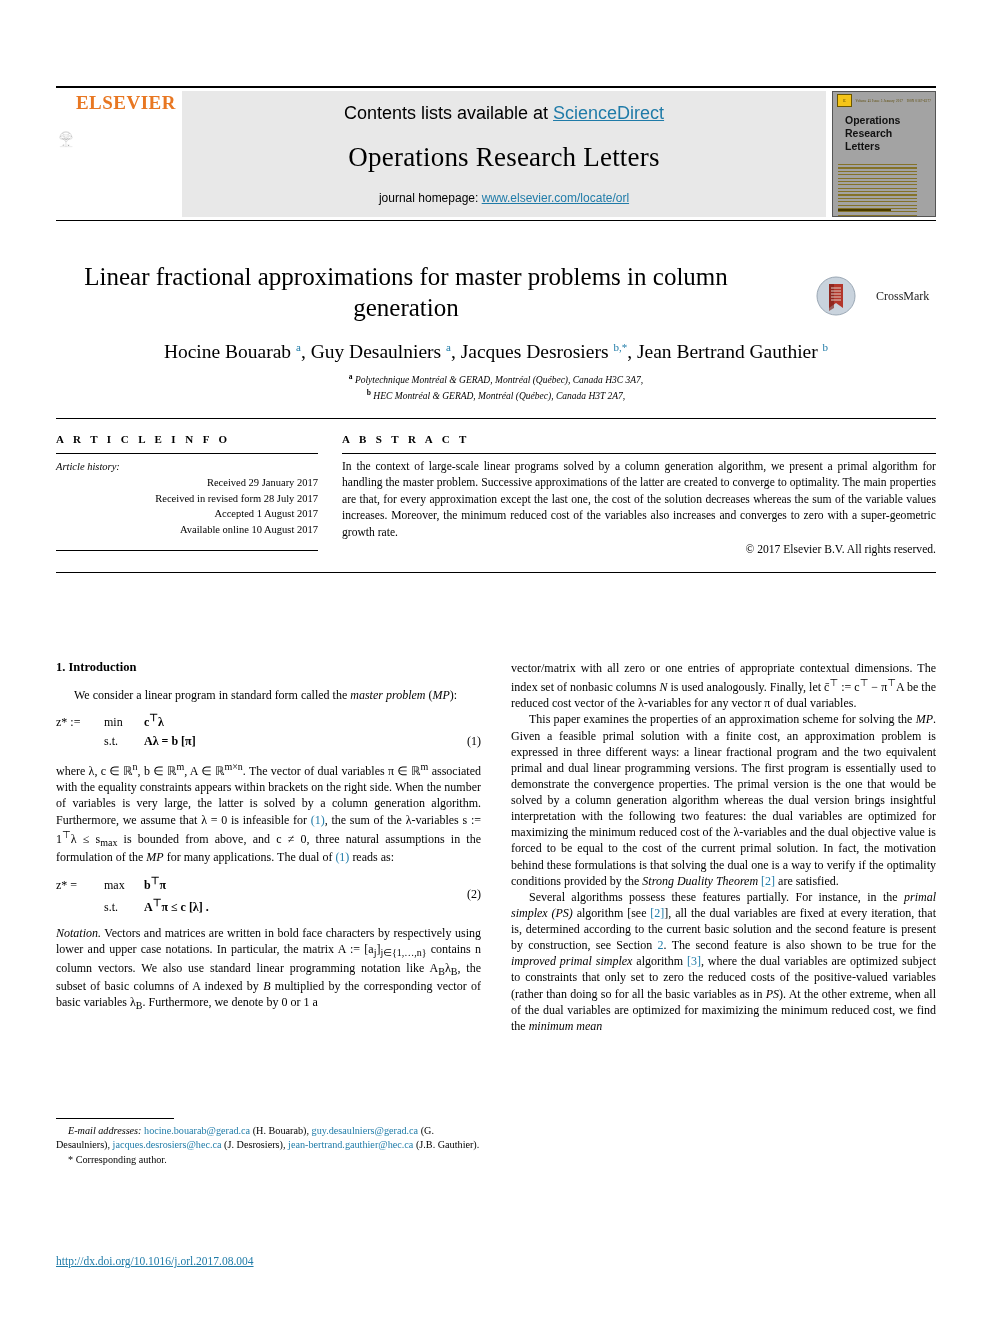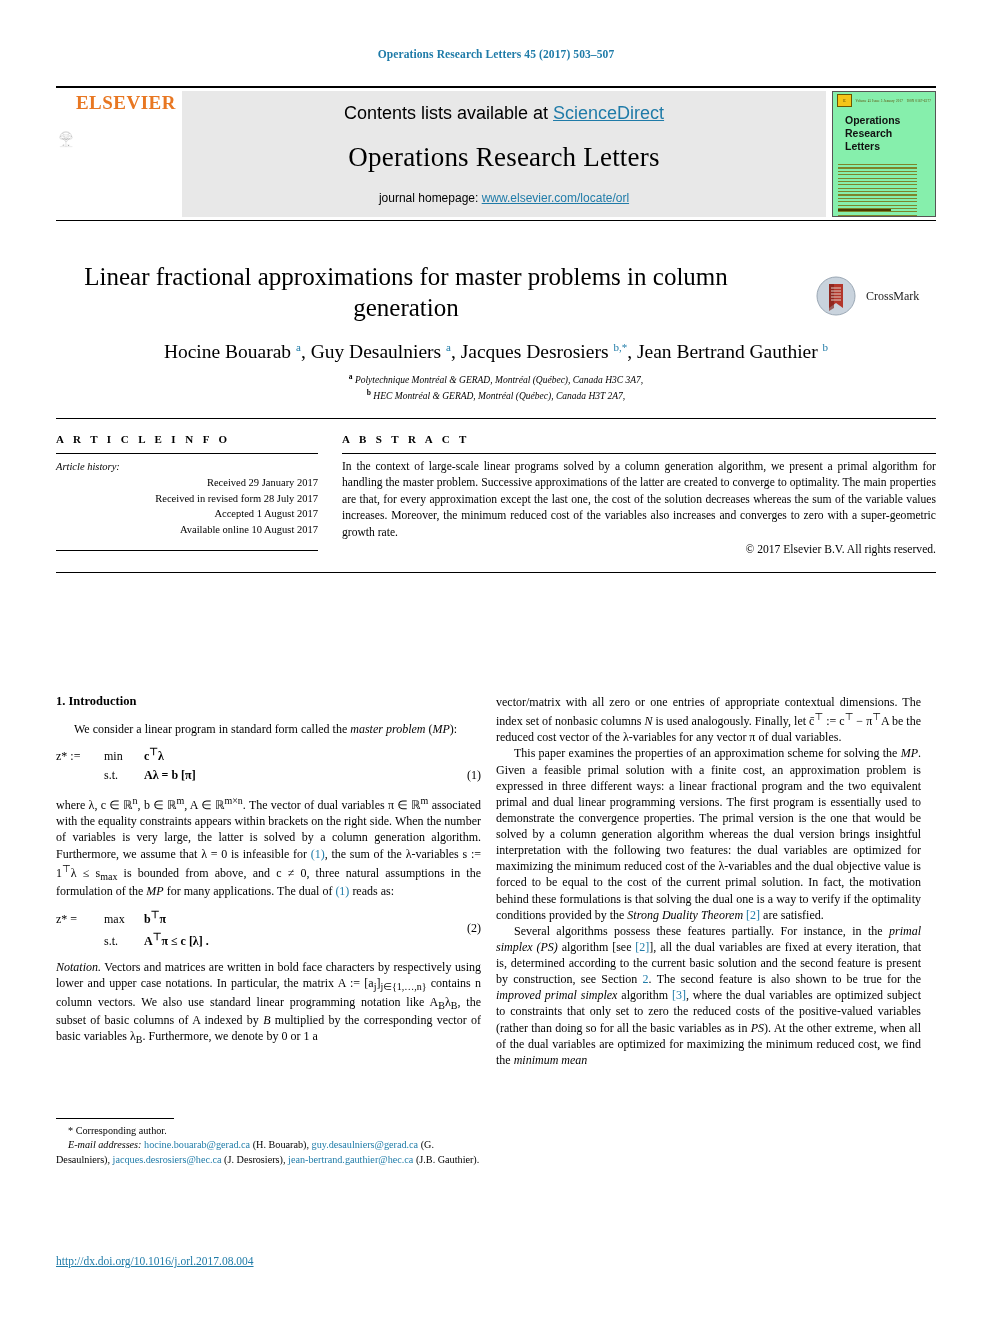--- a/index.html
+++ b/index.html
@@ -105,21 +105,21 @@
     font-size: 12px;
     font-family: "Liberation Sans", sans-serif;
   }
   .homepage-url { color: #1f7ba8; }
 
   .cover-thumb {
     flex: 0 0 102px;
     width: 102px;
     height: 124px;
     border: 1px solid #555;
-    background: #86efac;
+    background: #a3a3a3;
     position: relative;
     overflow: hidden;
   }
   .cover-topbar {
     position: absolute;
     top: 3px; left: 4px; right: 4px;
     height: 11px;
     display: flex;
     align-items: center;
     justify-content: space-between;
@@ -186,21 +186,21 @@
     font-weight: normal;
   }
   .crossmark {
     position: absolute;
     top: 12px;
     right: 0;
     width: 120px;
     height: 44px;
     display: flex;
     align-items: center;
-    gap: 10px;
+    gap: 20px;
   }
   .crossmark-badge {
     width: 40px; height: 40px;
     flex: 0 0 40px;
   }
   .crossmark-label {
     font-family: "Liberation Serif", serif;
     font-size: 12px;
     color: #222;
   }
@@ -273,22 +273,21 @@
     margin-top: 2px;
   }
 
   
   .body-cols {
     position: absolute;
     top: 660px;
     left: 56px;
     width: 880px;
     display: flex;
-    gap: 15px;
-    margin-top: 34px;
+    gap: 30px;
   }
   .col {
     width: 425px;
     flex: 0 0 425px;
   }
   .sec-title {
     font-family: "Liberation Serif", serif;
     font-size: 12.5px;
     font-weight: bold;
     margin: 0 0 12px 0;
@@ -359,21 +358,20 @@
     width: 460px;
     font-size: 11px;
     line-height: 1.5;
   }
 </style>
 </head>
 <body>
 
 <div id="page">
 
-  <div class="running-head">Operations Research Letters 45 (2017) 503–507</div>
 
   <div class="masthead">
     <div class="masthead-inner">
 
       <div class="elsevier-block">
         <svg class="elsevier-tree" viewBox="0 0 104 92">
           <g stroke="#333" stroke-width="0.7" fill="none">
             <path d="M52 86 L52 44"></path>
             <path d="M52 60 C44 54 38 48 33 40"></path>
             <path d="M52 62 C60 56 66 50 71 42"></path>
@@ -549,25 +547,25 @@
     <div class="col">
       <p class="body noind">vector/matrix with all zero or one entries of appropriate contextual dimensions. The index set of nonbasic columns <i>N</i> is used analogously. Finally, let c̄<sup>⊤</sup> := c<sup>⊤</sup> − π<sup>⊤</sup>A be the reduced cost vector of the λ-variables for any vector π of dual variables.</p>
       <p class="body">This paper examines the properties of an approximation scheme for solving the <i>MP</i>. Given a feasible primal solution with a finite cost, an approximation problem is expressed in three different ways: a linear fractional program and the two equivalent primal and dual linear programming versions. The first program is essentially used to demonstrate the convergence properties. The primal version is the one that would be solved by a column generation algorithm whereas the dual version brings insightful interpretation with the following two features: the dual variables are optimized for maximizing the minimum reduced cost of the λ-variables and the dual objective value is forced to be equal to the cost of the current primal solution. In fact, the motivation behind these formulations is that solving the dual one is a way to verify if the optimality conditions provided by the <i>Strong Duality Theorem</i> <span class="ref">[2]</span> are satisfied.</p>
       <p class="body">Several algorithms possess these features partially. For instance, in the <i>primal simplex (PS)</i> algorithm [see <span class="ref">[2]</span>], all the dual variables are fixed at every iteration, that is, determined according to the current basic solution and the second feature is present by construction, see Section <span class="ref">2</span>. The second feature is also shown to be true for the <i>improved primal simplex</i> algorithm <span class="ref">[3]</span>, where the dual variables are optimized subject to constraints that only set to zero the reduced costs of the positive-valued variables (rather than doing so for all the basic variables as in <i>PS</i>). At the other extreme, when all of the dual variables are optimized for maximizing the minimum reduced cost, we find the <i>minimum mean</i></p>
     </div>
 
   </div>
 
   <div class="footnotes">
     <hr class="fn-rule">
-    <div class="fn-line fn-indent">*  Corresponding author.</div>
     <div class="fn-line">
       <span class="fn-indent" style="font-style:italic">E-mail addresses:</span>
       <span><span class="link">hocine.bouarab@gerad.ca</span> (H. Bouarab), <span class="link">guy.desaulniers@gerad.ca</span> (G. Desaulniers), <span class="link">jacques.desrosiers@hec.ca</span> (J. Desrosiers), <span class="link">jean-bertrand.gauthier@hec.ca</span> (J.B. Gauthier).</span>
     </div>
+    <div class="fn-line fn-indent">*  Corresponding author.</div>
   </div>
 
   <div class="doi-line">
     <a class="link" href="#">http://dx.doi.org/10.1016/j.orl.2017.08.004</a>
   </div>
   <div class="issn-line">0167-6377/© 2017 Elsevier B.V. All rights reserved.</div>
 
 </div>
 
 </body></html>

